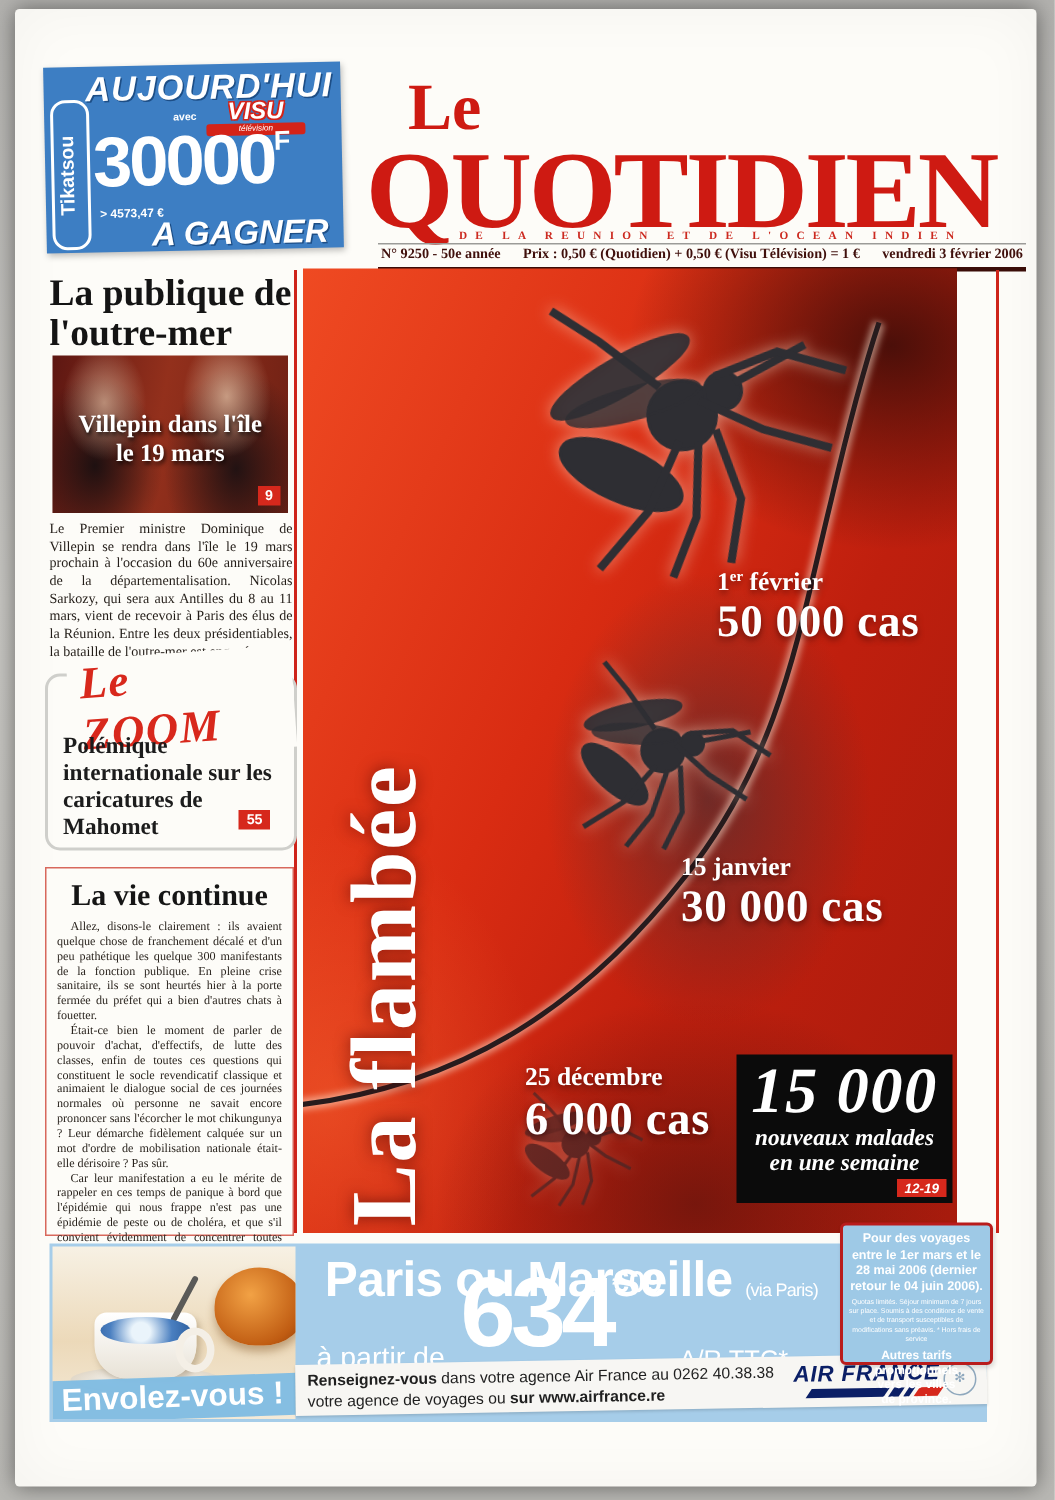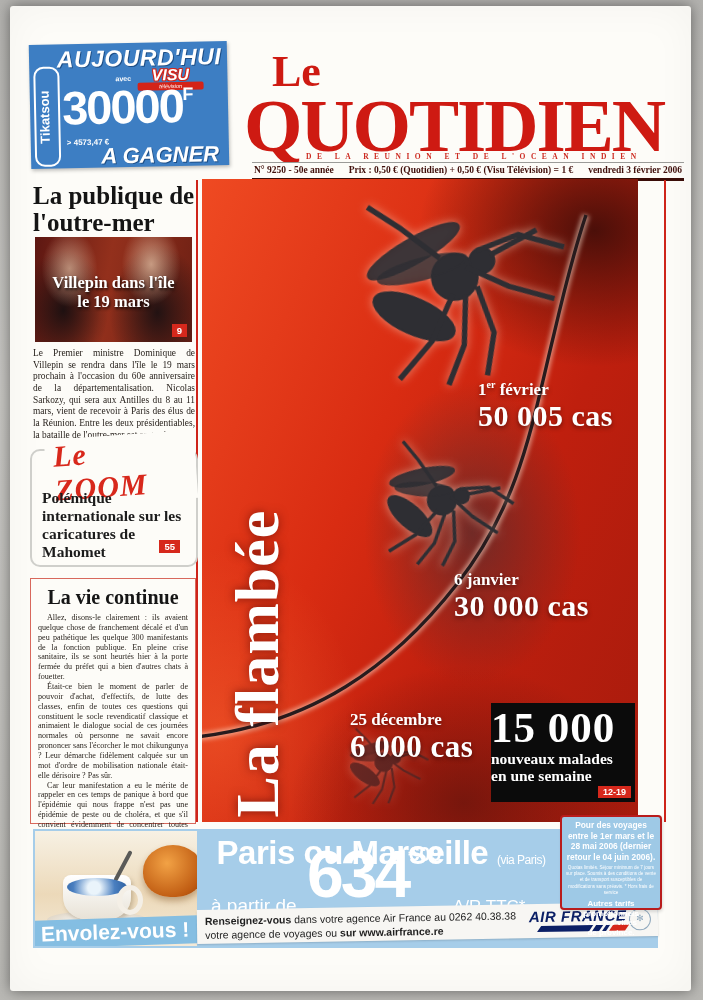--- a/index.html
+++ b/index.html
@@ -83,21 +83,21 @@
   .flambee{position:absolute;left:-272px;top:274px;width:643px;height:96px;transform:rotate(-90deg);
     font-size:62px;font-weight:700;color:#fff;line-height:96px;padding-left:10px;letter-spacing:1px;
     text-shadow:0 0 10px rgba(90,10,5,.7);white-space:nowrap;}
   .curve-svg{position:absolute;left:0;top:0;}
   .mosq{position:absolute;filter:drop-shadow(0 0 5px rgba(255,230,208,.55));}
   .milestone{position:absolute;color:#fff;text-shadow:0 2px 4px rgba(40,0,0,.55);}
   .ms-date{font-size:17px;font-weight:700;line-height:1.1;}
   .ms-date sup{font-size:10px;}
   .ms-count{font-size:30px;font-weight:700;line-height:1.15;letter-spacing:.5px;}
   .blackbox{position:absolute;left:289px;top:524px;width:144px;height:99px;background:#0b0b0b;
-    color:#fff;}
+    color:#fff;text-align:center;font-style:italic;}
   .bb-number{font-size:43px;font-weight:700;line-height:1.02;margin-top:3px;letter-spacing:1px;}
   .bb-line{font-size:15.5px;font-weight:700;line-height:1.12;}
   .badge-bb{position:absolute;right:4px;bottom:4px;font-size:9px;}
 
   
   .ad{left:23px;top:823px;width:625px;height:119px;background:#a6cde9;
     font-family:"Liberation Sans","DejaVu Sans",sans-serif;}
   .ad-photo{position:absolute;left:2px;top:2px;width:162px;height:115px;overflow:hidden;
     background:linear-gradient(180deg,#f7f1e4,#ecd9b9 55%,#f4ead8);}
   .croissant{position:absolute;right:-6px;top:14px;width:60px;height:52px;border-radius:50% 50% 45% 45%;
@@ -233,24 +233,24 @@
         <use href="#mosquito"></use>
       </svg>
     <svg class="mosq" style="left:124px;top:548px;width:128px;height:82px;opacity:.55;transform:rotate(4deg);" viewBox="0 0 120 100">
         <use href="#mosquito"></use>
       </svg>
 
     <div class="flambee">La flambée</div>
 
     <div class="milestone" style="left:276px;top:200px;">
       <div class="ms-date"><span>1</span><sup>er</sup><span> février</span></div>
-      <div class="ms-count">50 005 cas</div>
+      <div class="ms-count">50 000 cas</div>
     </div>
     <div class="milestone" style="left:252px;top:390px;">
-      <div class="ms-date"><span>6 janvier</span><sup></sup><span></span></div>
+      <div class="ms-date"><span>15 janvier</span><sup></sup><span></span></div>
       <div class="ms-count">30 000 cas</div>
     </div>
     <div class="milestone" style="left:148px;top:530px;">
       <div class="ms-date"><span>25 décembre</span><sup></sup><span></span></div>
       <div class="ms-count" style="font-size:31px;">6 000 cas</div>
     </div>
 
     <div class="blackbox">
       <div class="bb-number">15 000</div>
       <div class="bb-line">nouveaux malades</div>

